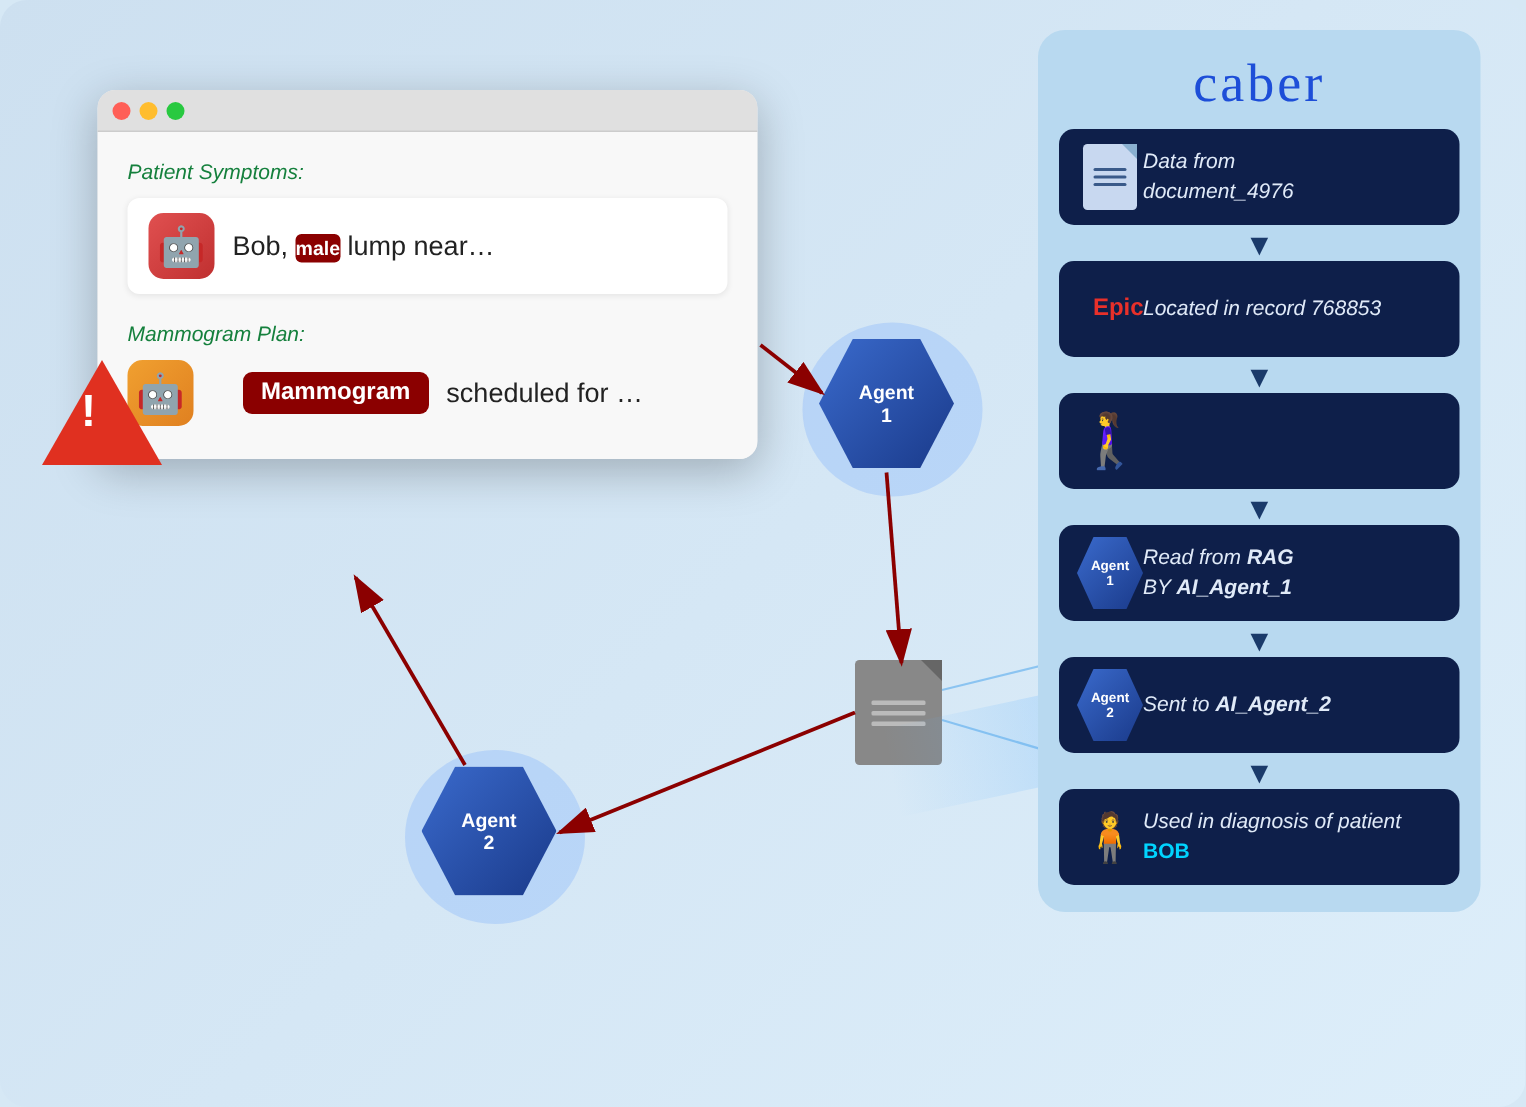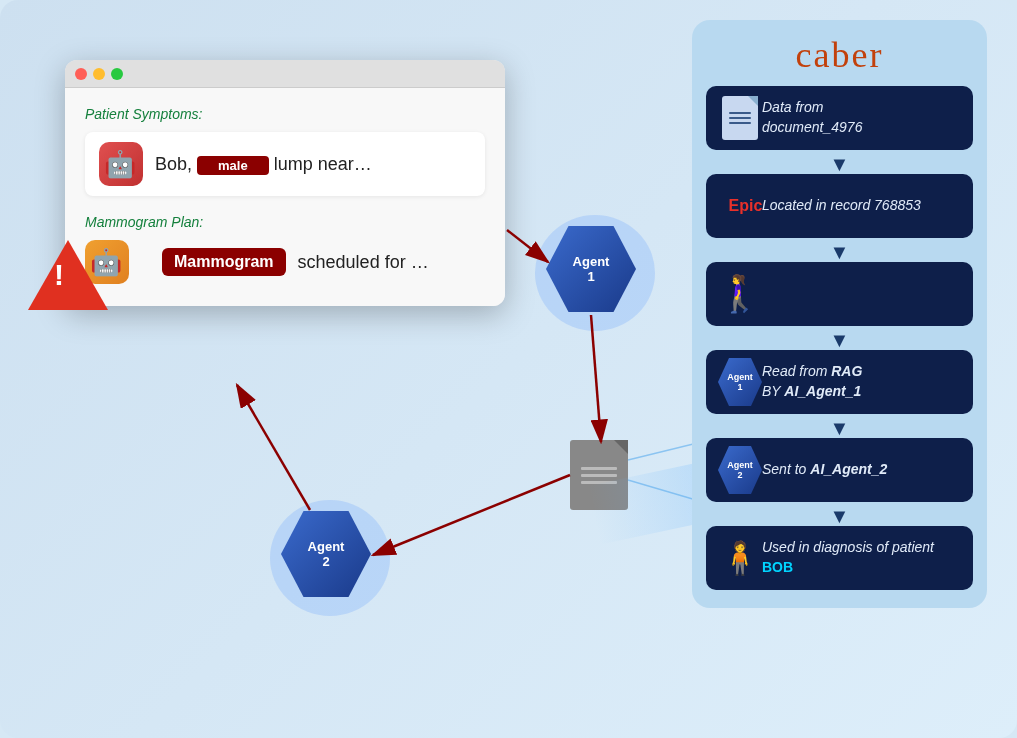--- a/index.html
+++ b/index.html
@@ -33,21 +33,21 @@
       display: flex;
       flex-direction: column;
       align-items: stretch;
       gap: 0px;
     }
 
     .caber-title {
       text-align: center;
       font-size: 36px;
       font-weight: 300;
-      color: #c2410c;
+      color: #1d4ed8;
       letter-spacing: 2px;
       margin-bottom: 10px;
       font-family: Georgia, serif;
     }
 
     .caber-row {
       display: flex;
       align-items: center;
       background: #0e1f4a;
       border-radius: 10px;
@@ -187,21 +187,21 @@
     .symptom-text {
       font-size: 18px;
       color: #222;
     }
 
     .male-badge {
       background: #8B0000;
       color: white;
       font-size: 13px;
       font-weight: bold;
-      padding: 2px 21px;
+      padding: 2px 0;
       border-radius: 4px;
       display: inline-block;
     }
 
     
     .treatment-row {
       display: flex;
       align-items: center;
       gap: 12px;
     }

